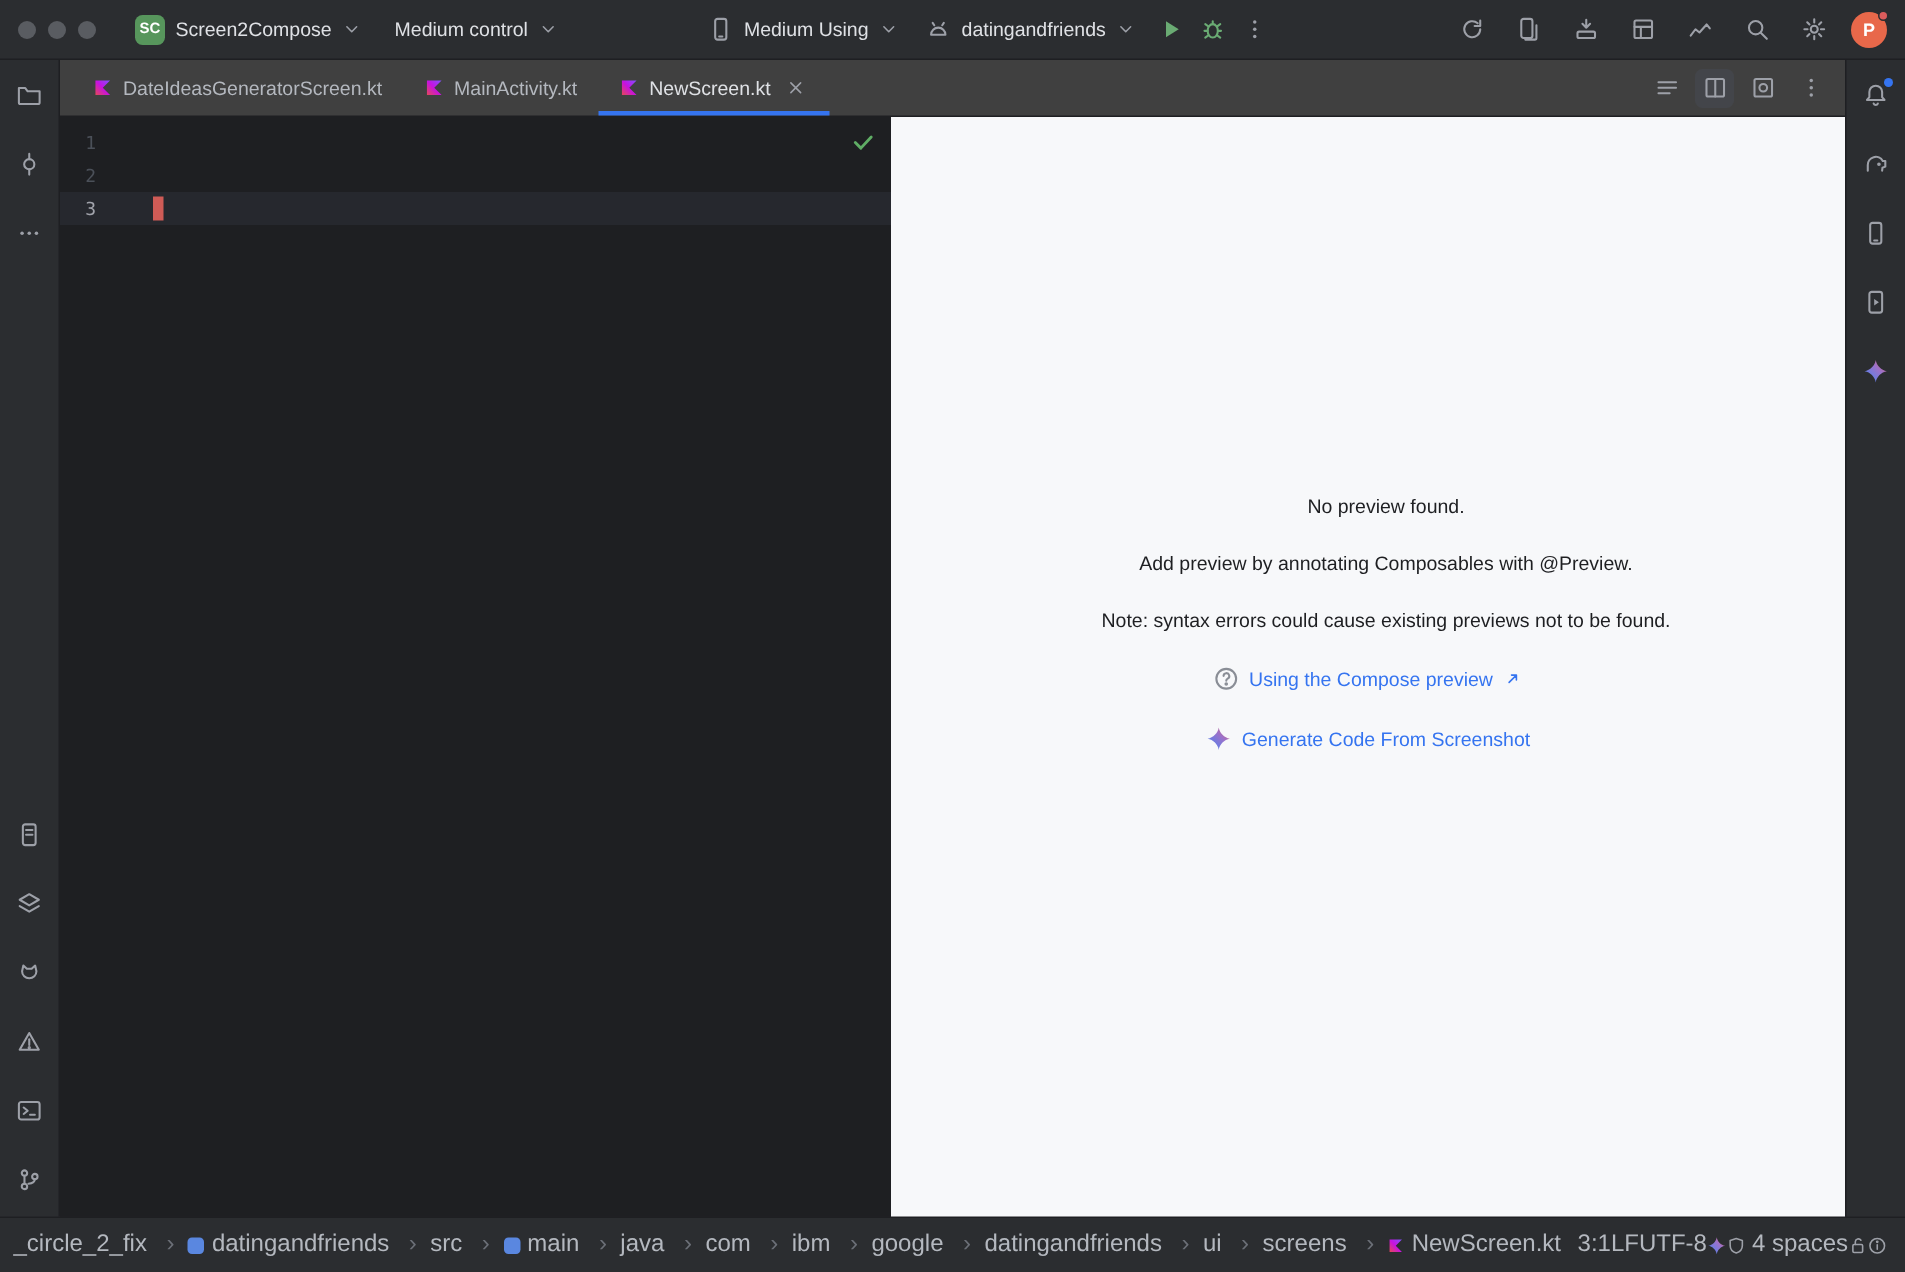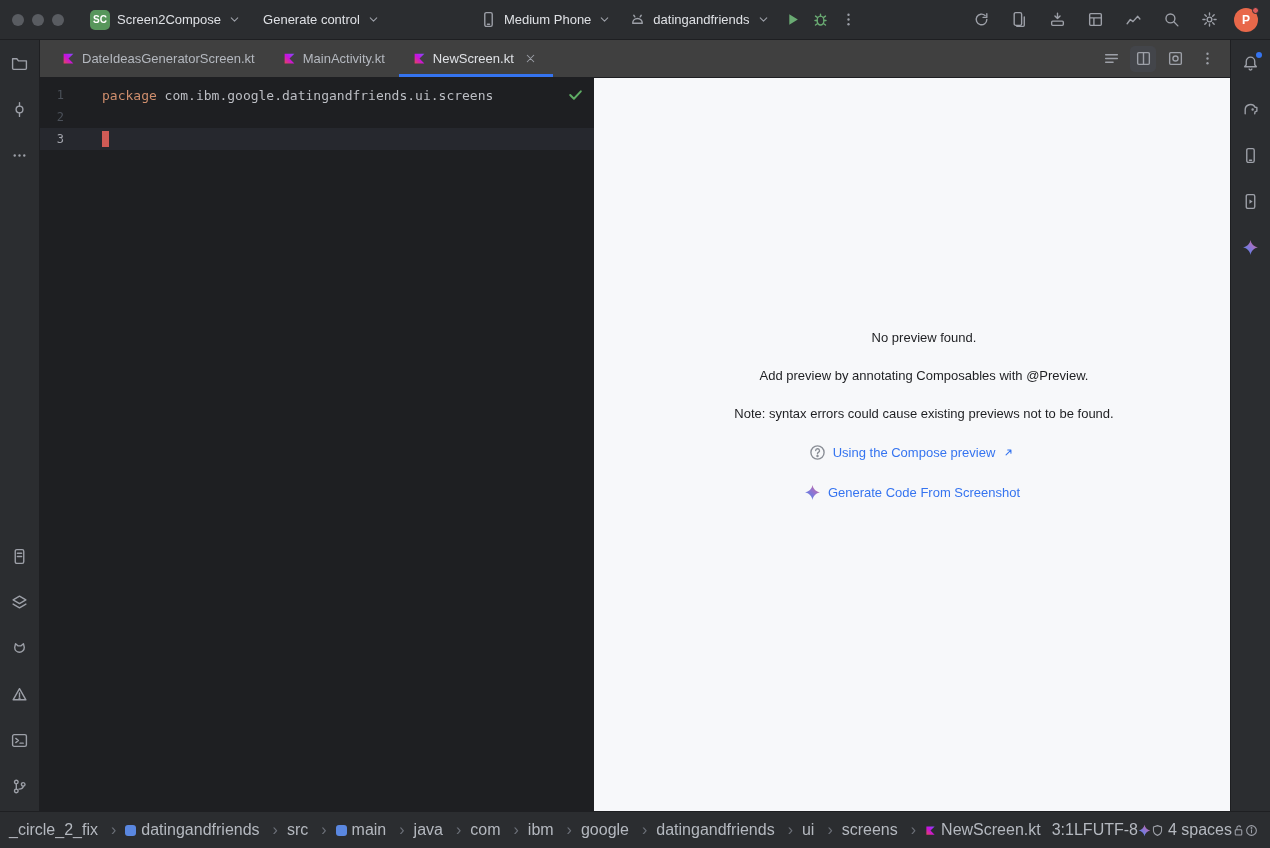--- a/index.html
+++ b/index.html
@@ -146,33 +146,33 @@
 
     <div class="tb-item">
       <span class="badge-sc">SC</span>
       <span>Screen2Compose</span>
       <svg class="ic small" viewBox="0 0 16 16">
           <path d="M4 6l4 4 4-4"></path>
         </svg>
     </div>
 
     <div class="tb-item">
-      <span>Generate control</span>
+      <span>Medium control</span>
       <svg class="ic small" viewBox="0 0 16 16">
           <path d="M4 6l4 4 4-4"></path>
         </svg>
     </div>
 
     <div class="tb-center">
       <div class="tb-item">
         <svg class="ic" viewBox="0 0 16 16">
             <rect x="4.5" y="1.5" width="7" height="13" rx="1.5"></rect>
             <path d="M7 12.5h2"></path>
           </svg>
-        <span>Medium Phone</span>
+        <span>Medium Using</span>
         <svg class="ic small" viewBox="0 0 16 16">
             <path d="M4 6l4 4 4-4"></path>
           </svg>
       </div>
       <div class="tb-item">
         <svg class="ic" viewBox="0 0 16 16">
             <path d="M3.5 11.5a4.5 4.5 0 0 1 9 0z"></path>
             <path d="M5.5 5.5L4.5 4M10.5 5.5l1-1.5"></path>
           </svg>
         <span>datingandfriends</span>
@@ -366,21 +366,20 @@
               </svg>
           </div>
         </div>
       </div>
 
       <div class="content">
 
         <div class="editor">
           <div class="code-row">
             <span class="ln">1</span>
-            <span class="code-text"><span class="kw">package</span><span class="plain"> com.ibm.google.datingandfriends.ui.screens</span></span>
           </div>
           <div class="code-row">
             <span class="ln">2</span>
           </div>
           <div class="code-row current">
             <span class="ln">3</span>
             <span class="caret-block"></span>
           </div>
           <div class="inspection-check">
             <svg class="ic" viewBox="0 0 16 16" style="stroke:var(--check-green,#5fad65);stroke-width:1.8">

